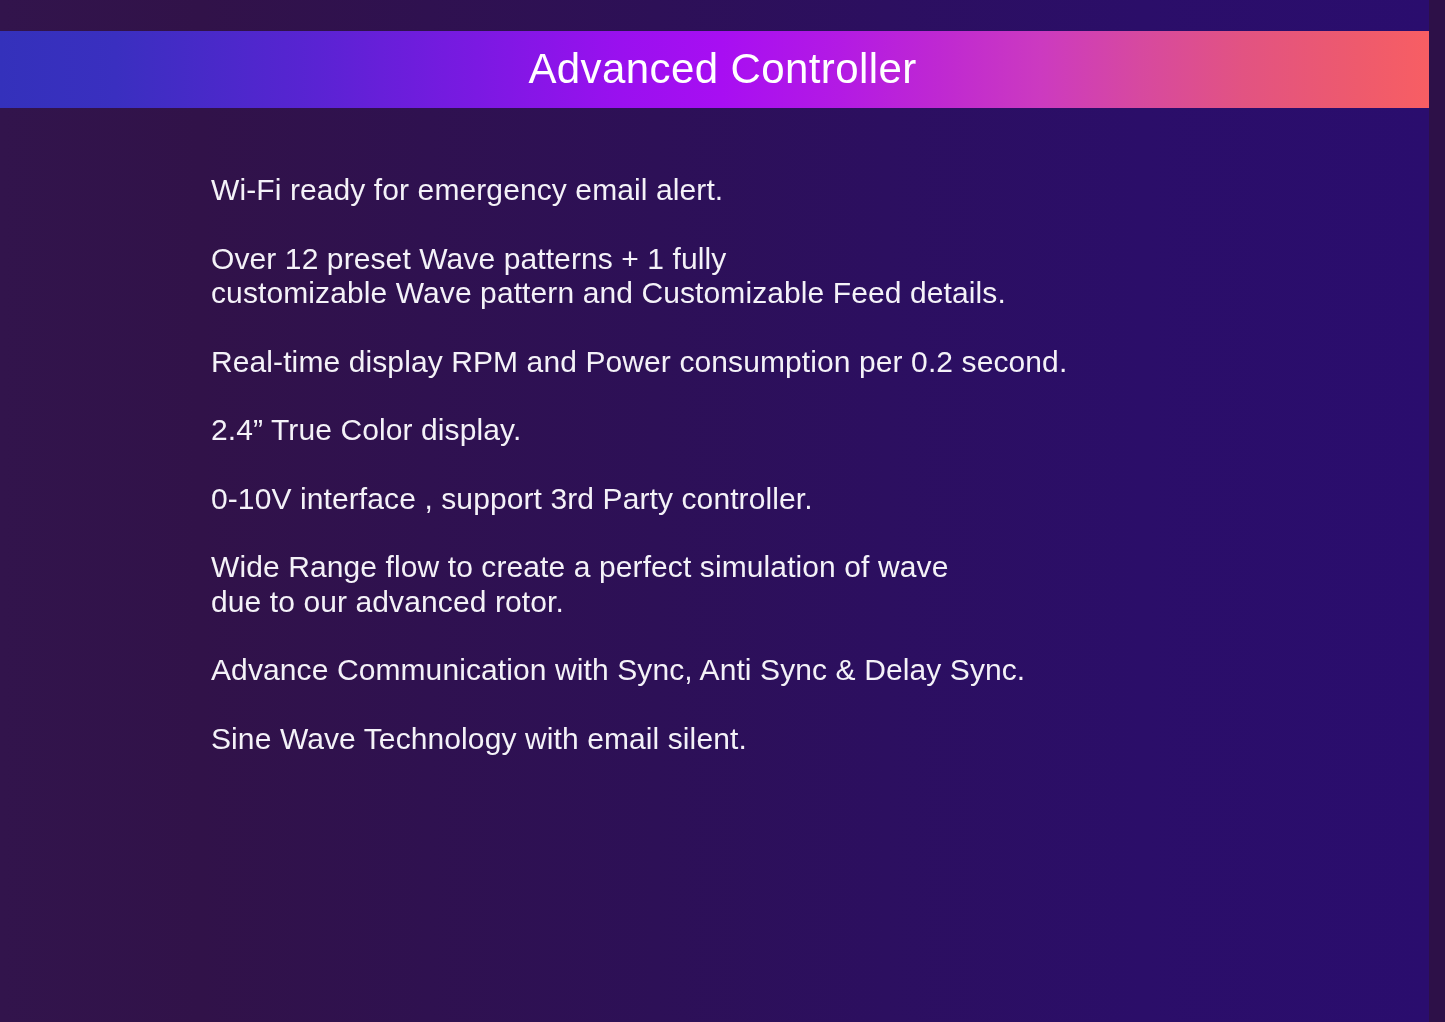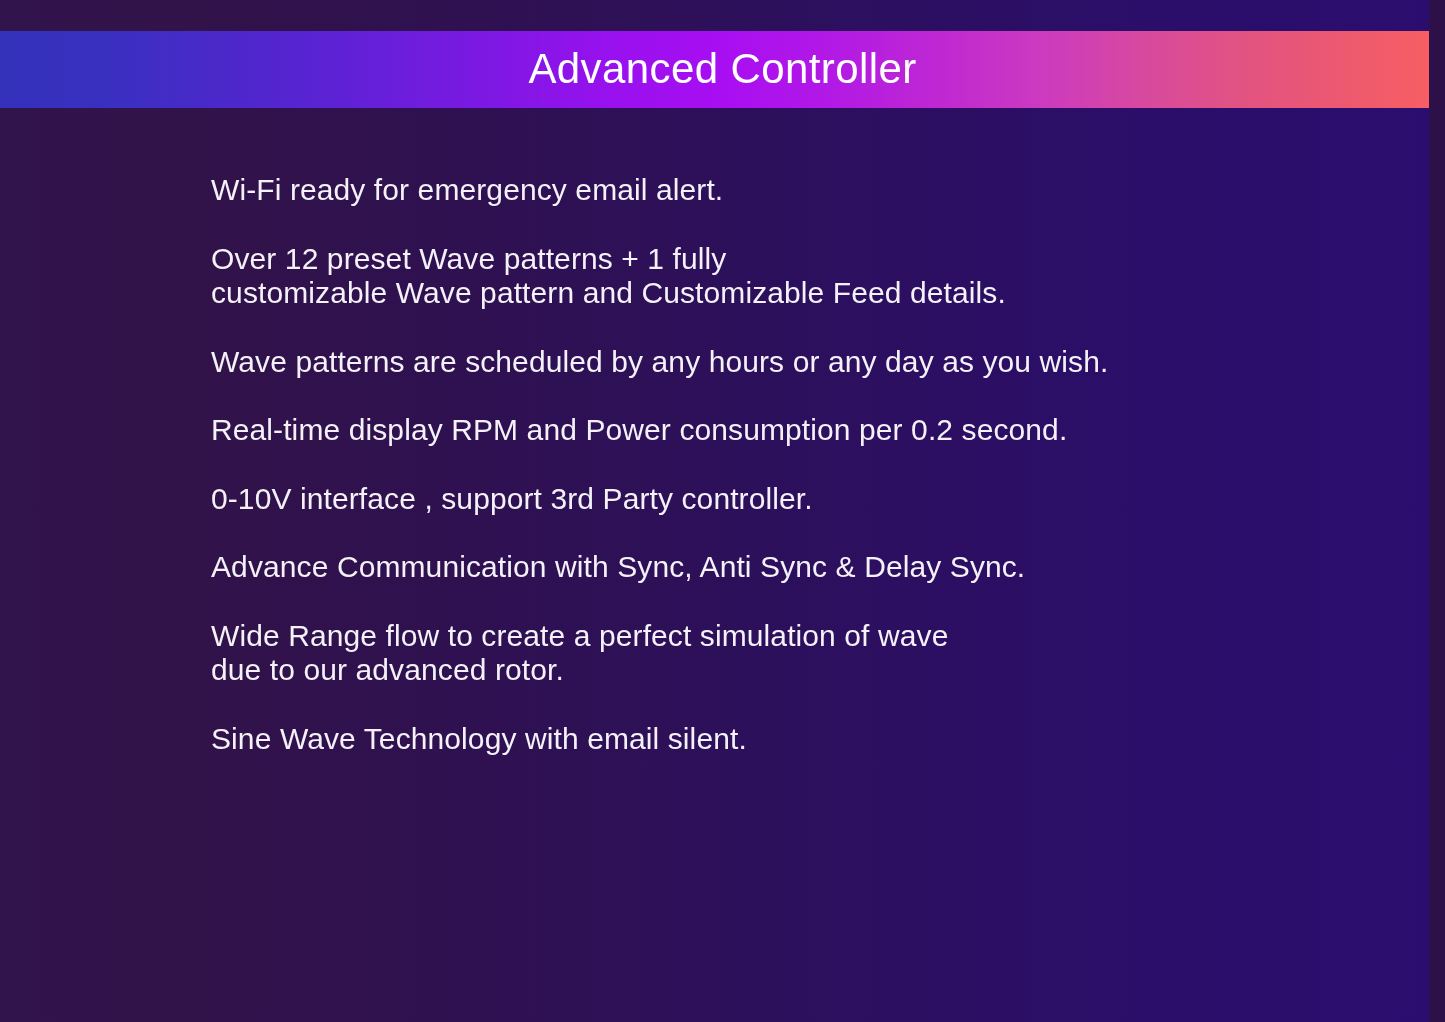--- a/index.html
+++ b/index.html
@@ -99,22 +99,22 @@
 <div id="page">
 
   <div id="header-band">
     <div id="header-title">Advanced Controller</div>
   </div>
 
   <div id="feature-list">
     <p class="feature-item">Wi-Fi ready for emergency email alert.</p>
     <p class="feature-item">Over 12 preset Wave patterns + 1 fully
 customizable Wave pattern and Customizable Feed details.</p>
-    <p class="feature-item">Wave patterns are scheduled by any hours or any day as you wish.</p>
     <p class="feature-item">Real-time display RPM and Power consumption per 0.2 second.</p>
+    <p class="feature-item">2.4” True Color display.</p>
     <p class="feature-item">0-10V interface , support 3rd Party controller.</p>
-    <p class="feature-item">Advance Communication with Sync, Anti Sync &amp; Delay Sync.</p>
     <p class="feature-item">Wide Range flow to create a perfect simulation of wave
 due to our advanced rotor.</p>
+    <p class="feature-item">Advance Communication with Sync, Anti Sync &amp; Delay Sync.</p>
     <p class="feature-item">Sine Wave Technology with email silent.</p>
   </div>
 
 </div>
 
 </body></html>

